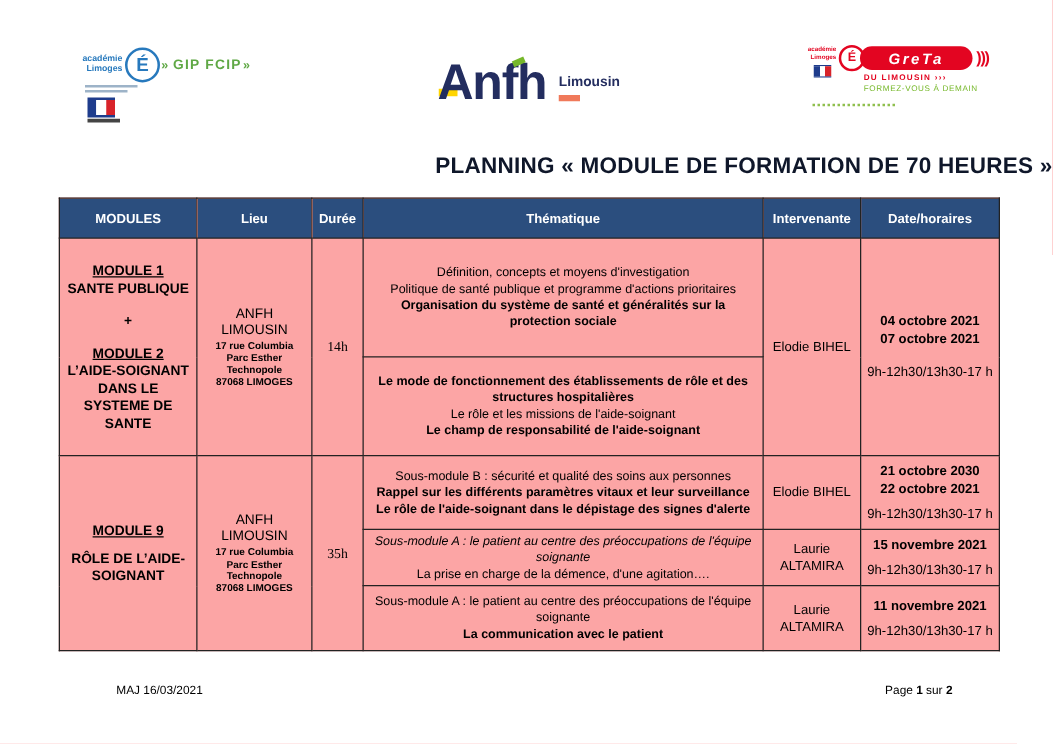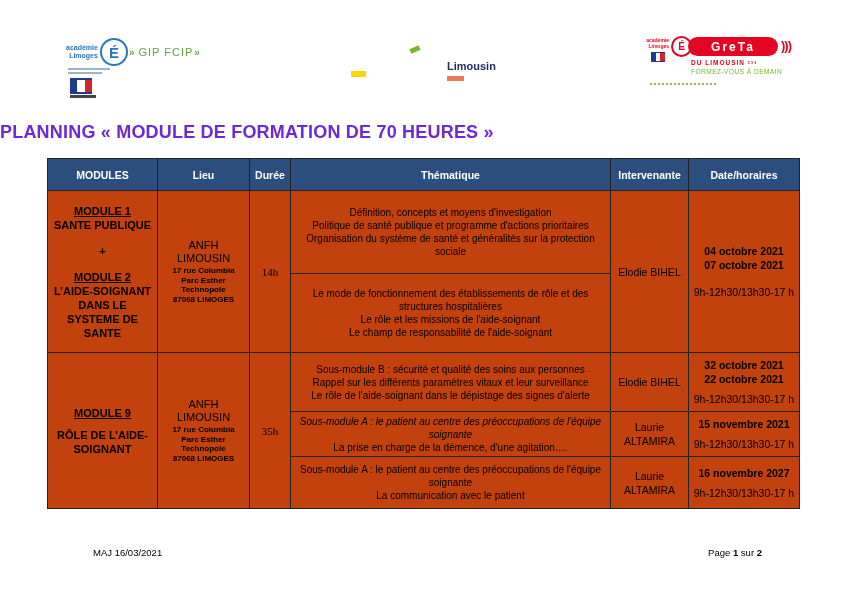--- a/index.html
+++ b/index.html
@@ -6,69 +6,69 @@
   body{
     width:842px;height:595px;background:#ffffff;position:relative;overflow:hidden;
     font-family:"Liberation Sans", sans-serif;color:#000;
   }
   
   .logo-acad{position:absolute;left:66px;top:38px;width:150px;}
   .acad-row{display:flex;align-items:center;}
   .acad-name{color:#2779BD;font-size:7px;font-weight:bold;line-height:8px;text-align:right;margin-right:2px;}
   .acad-circle{width:24px;height:24px;border:2px solid #2779BD;border-radius:50%;
     display:flex;align-items:center;justify-content:center;color:#2779BD;font-weight:bold;font-size:15px;flex:0 0 auto;}
-  .gip-text{color:#5FA845;font-weight:normal;font-size:11px;margin-left:3px;letter-spacing:1px;white-space:nowrap;}
+  .gip-text{color:#5FA845;font-weight:bold;font-size:11px;margin-left:3px;letter-spacing:1px;white-space:nowrap;}
   .gip-chev{color:#5FA845;font-weight:bold;font-size:10px;margin:0 1px;}
   .acad-tiny{width:42px;height:2px;background:#9db3c8;margin:2px 0 0 2px;}
   .flag{display:flex;width:22px;height:12px;margin:4px 0 0 4px;border-top:2px solid #1E3C8C;border-bottom:2px solid #1E3C8C;}
   .flag .b{flex:1;background:#1E3C8C;} .flag .w{flex:1;background:#fff;} .flag .r{flex:1;background:#D8232A;}
   .flag-label{width:26px;height:3px;background:#444;margin:1px 0 0 4px;}
 
   .logo-anfh{position:absolute;left:350px;top:46px;height:46px;}
   .anfh-word{font-size:40px;line-height:40px;font-weight:bold;color:#232D5F;letter-spacing:-1px;position:relative;z-index:1;display:inline-block;}
   .anfh-yellow{position:absolute;left:1px;top:25px;width:15px;height:6px;background:#FFD500;z-index:0;}
   .anfh-green{position:absolute;left:60px;top:1px;width:10px;height:5px;background:#76B82A;transform:rotate(-24deg);z-index:2;}
   .anfh-region{font-size:11px;font-weight:bold;color:#232D5F;position:absolute;left:97px;top:14px;}
   .anfh-orange{position:absolute;left:97px;top:30px;width:17px;height:5px;background:#F0795A;}
 
   .logo-greta{position:absolute;left:645px;top:36px;width:155px;height:44px;}
   .greta-acad{position:absolute;left:0;top:1px;color:#E30521;font-size:5px;font-weight:bold;line-height:6px;text-align:right;width:24px;}
   .greta-flag{position:absolute;left:6px;top:16px;display:flex;width:14px;height:8px;border-top:1px solid #1E3C8C;border-bottom:1px solid #1E3C8C;}
   .greta-circle{position:absolute;left:26px;top:0;width:17px;height:17px;border:2px solid #E30521;border-radius:50%;
     display:flex;align-items:center;justify-content:center;color:#E30521;font-size:10px;font-weight:bold;background:#fff;}
   .greta-pill{position:absolute;left:43px;top:1px;width:90px;height:19px;background:#E30521;border-radius:10px;
-    display:flex;align-items:center;justify-content:center;color:#fff;font-weight:bold;font-size:12px;letter-spacing:2px;}
+    display:flex;align-items:center;justify-content:center;color:#fff;font-weight:bold;font-size:12px;letter-spacing:2px;font-style:italic;}
   .greta-brackets{position:absolute;left:136px;top:2px;color:#E30521;font-weight:bold;font-size:13px;letter-spacing:-1px;}
   .greta-sub{position:absolute;left:46px;top:23px;color:#E30521;font-size:6.5px;font-weight:bold;letter-spacing:1px;white-space:nowrap;}
   .greta-tag{position:absolute;left:46px;top:32px;color:#76B82A;font-size:6.5px;letter-spacing:0.5px;white-space:nowrap;}
 
   .logo-eduform{position:absolute;left:650px;top:82px;width:110px;}
   .eduform-row{display:flex;align-items:center;}
   .eduform-word{color:#2F7265;font-weight:bold;font-size:13px;letter-spacing:0.5px;}
   .eduform-arrow{margin-left:2px;}
   .eduform-tiny{width:66px;height:0;border-bottom:2px dotted #8FBF4E;margin-top:1px;}
 
   
-  .doc-title{position:absolute;left:0;top:122px;width:100%;text-align:left;
-    color:#6d28d9;font-size:18px;font-weight:bold;letter-spacing:0.2px;}
+  .doc-title{position:absolute;left:0;top:122px;width:100%;text-align:right;
+    color:#0f172a;font-size:18px;font-weight:bold;letter-spacing:0.2px;}
 
   
   .tbl-wrap{position:absolute;left:47px;top:158px;}
-  table.planning{border-collapse:collapse;table-layout:fixed;width:752px;background:#c2410c;}
+  table.planning{border-collapse:collapse;table-layout:fixed;width:752px;background:#fca5a5;}
   table.planning th, table.planning td{border:1px solid #222;vertical-align:middle;text-align:center;padding:2px 4px;overflow:hidden;}
   table.planning th{background:#2B4E7E;color:#fff;font-size:10.5px;font-weight:bold;height:27px;padding:2px;}
   .cell-mod{font-size:11px;font-weight:bold;line-height:14px;}
   .mod-title{text-decoration:underline;}
   .mod-gap{height:12px;}
   .mod-gap-sm{height:8px;}
   .cell-lieu .lieu-name{font-size:11px;font-weight:normal;line-height:13px;}
   .cell-lieu .lieu-addr{font-size:8px;font-weight:bold;line-height:9.5px;margin-top:1px;text-align:center;}
   .cell-duree{font-size:11px;font-family:Liberation Serif, serif;}
   .thema{font-size:10px;line-height:13px;}
-  .bold{font-weight:normal;}
+  .bold{font-weight:bold;}
   .italic{font-style:italic;}
   .cell-interv{font-size:10.5px;line-height:14px;}
   .cell-date{font-size:10.5px;line-height:14px;}
   .date-b{font-weight:bold;}
   .date-gap{height:13px;}
   .date-gap-sm{height:6px;}
 
   
   .footer-left{position:absolute;left:72px;top:547px;font-size:9.5px;margin-left:21px;}
   .footer-right{position:absolute;right:80px;top:547px;font-size:9.5px;white-space:pre;}
@@ -93,20 +93,21 @@
   <div class="flag">
       <div class="b"></div>
       <div class="w"></div>
       <div class="r"></div>
     </div>
   <div class="flag-label"></div>
 </div>
 
 <div class="logo-anfh">
   <div class="anfh-yellow"></div>
+  <span class="anfh-word">Anfh</span>
   <div class="anfh-green"></div>
   <span class="anfh-region">Limousin</span>
   <div class="anfh-orange"></div>
 </div>
 
 <div class="logo-greta">
   <div class="greta-acad">
     <div>académie</div>
     <div>Limoges</div>
   </div>
@@ -141,21 +142,21 @@
   <tbody>
         <tr>
     <th>MODULES</th>
     <th>Lieu</th>
     <th>Durée</th>
     <th>Thématique</th>
     <th>Intervenante</th>
     <th>Date/horaires</th>
   </tr>
 
-  <tr style="height:83px">
+  <tr style="height:95px">
     <td rowspan="2" class="cell-mod">
       <div class="mod-title">MODULE 1</div>
       <div>SANTE PUBLIQUE</div>
       <div class="mod-gap"></div>
       <div>+</div>
       <div class="mod-gap"></div>
       <div class="mod-title">MODULE 2</div>
       <div>L’AIDE-SOIGNANT DANS LE SYSTEME DE SANTE</div>
     </td>
     <td rowspan="2" class="cell-lieu">
@@ -206,21 +207,21 @@
       </div>
     </td>
     <td rowspan="3" class="cell-duree">35h</td>
     <td class="thema">
       <div>Sous-module B : sécurité et qualité des soins aux personnes</div>
       <div class="bold">Rappel sur les différents paramètres vitaux et leur surveillance</div>
       <div class="bold">Le rôle de l'aide-soignant dans le dépistage des signes d'alerte</div>
     </td>
     <td class="cell-interv">Elodie BIHEL</td>
     <td class="cell-date">
-      <div class="date-b">32 octobre 2021</div>
+      <div class="date-b">21 octobre 2030</div>
       <div class="date-b">22 octobre 2021</div>
       <div class="date-gap-sm"></div>
       <div>9h-12h30/13h30-17 h</div>
     </td>
   </tr>
 
   <tr style="height:45px">
     <td class="thema">
       <div class="italic">Sous-module A : le patient au centre des préoccupations de l'équipe soignante</div>
       <div>La prise en charge de la démence, d'une agitation….</div>
@@ -233,21 +234,21 @@
     </td>
   </tr>
 
   <tr style="height:52px">
     <td class="thema">
       <div>Sous-module A : le patient au centre des préoccupations de l'équipe soignante</div>
       <div class="bold">La communication avec le patient</div>
     </td>
     <td class="cell-interv">Laurie ALTAMIRA</td>
     <td class="cell-date">
-      <div class="date-b">16 novembre 2027</div>
+      <div class="date-b">11 novembre 2021</div>
       <div class="date-gap-sm"></div>
       <div>9h-12h30/13h30-17 h</div>
     </td>
   </tr>
 </tbody>
     </table>
 </div>
 
 <div class="footer-left">MAJ 16/03/2021</div>
 <div class="footer-right"><span>Page</span> <b>1</b> <span>sur</span> <b>2</b></div>

